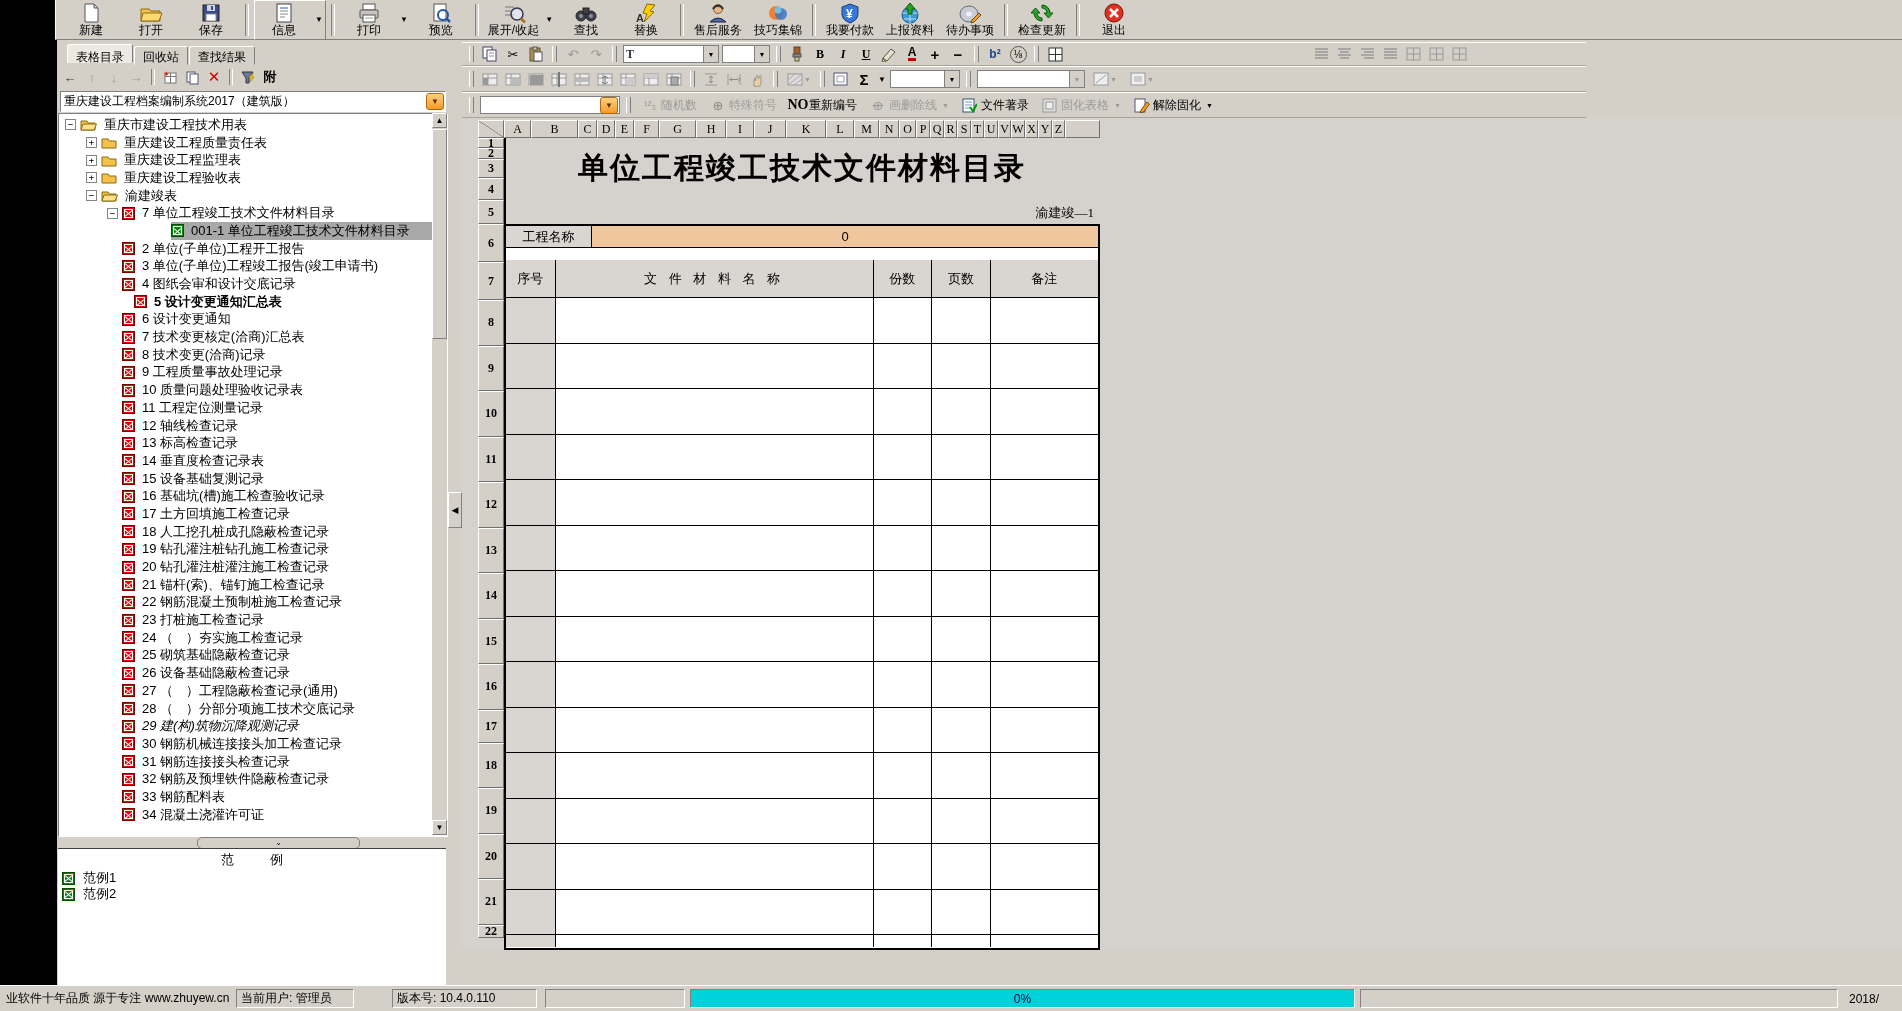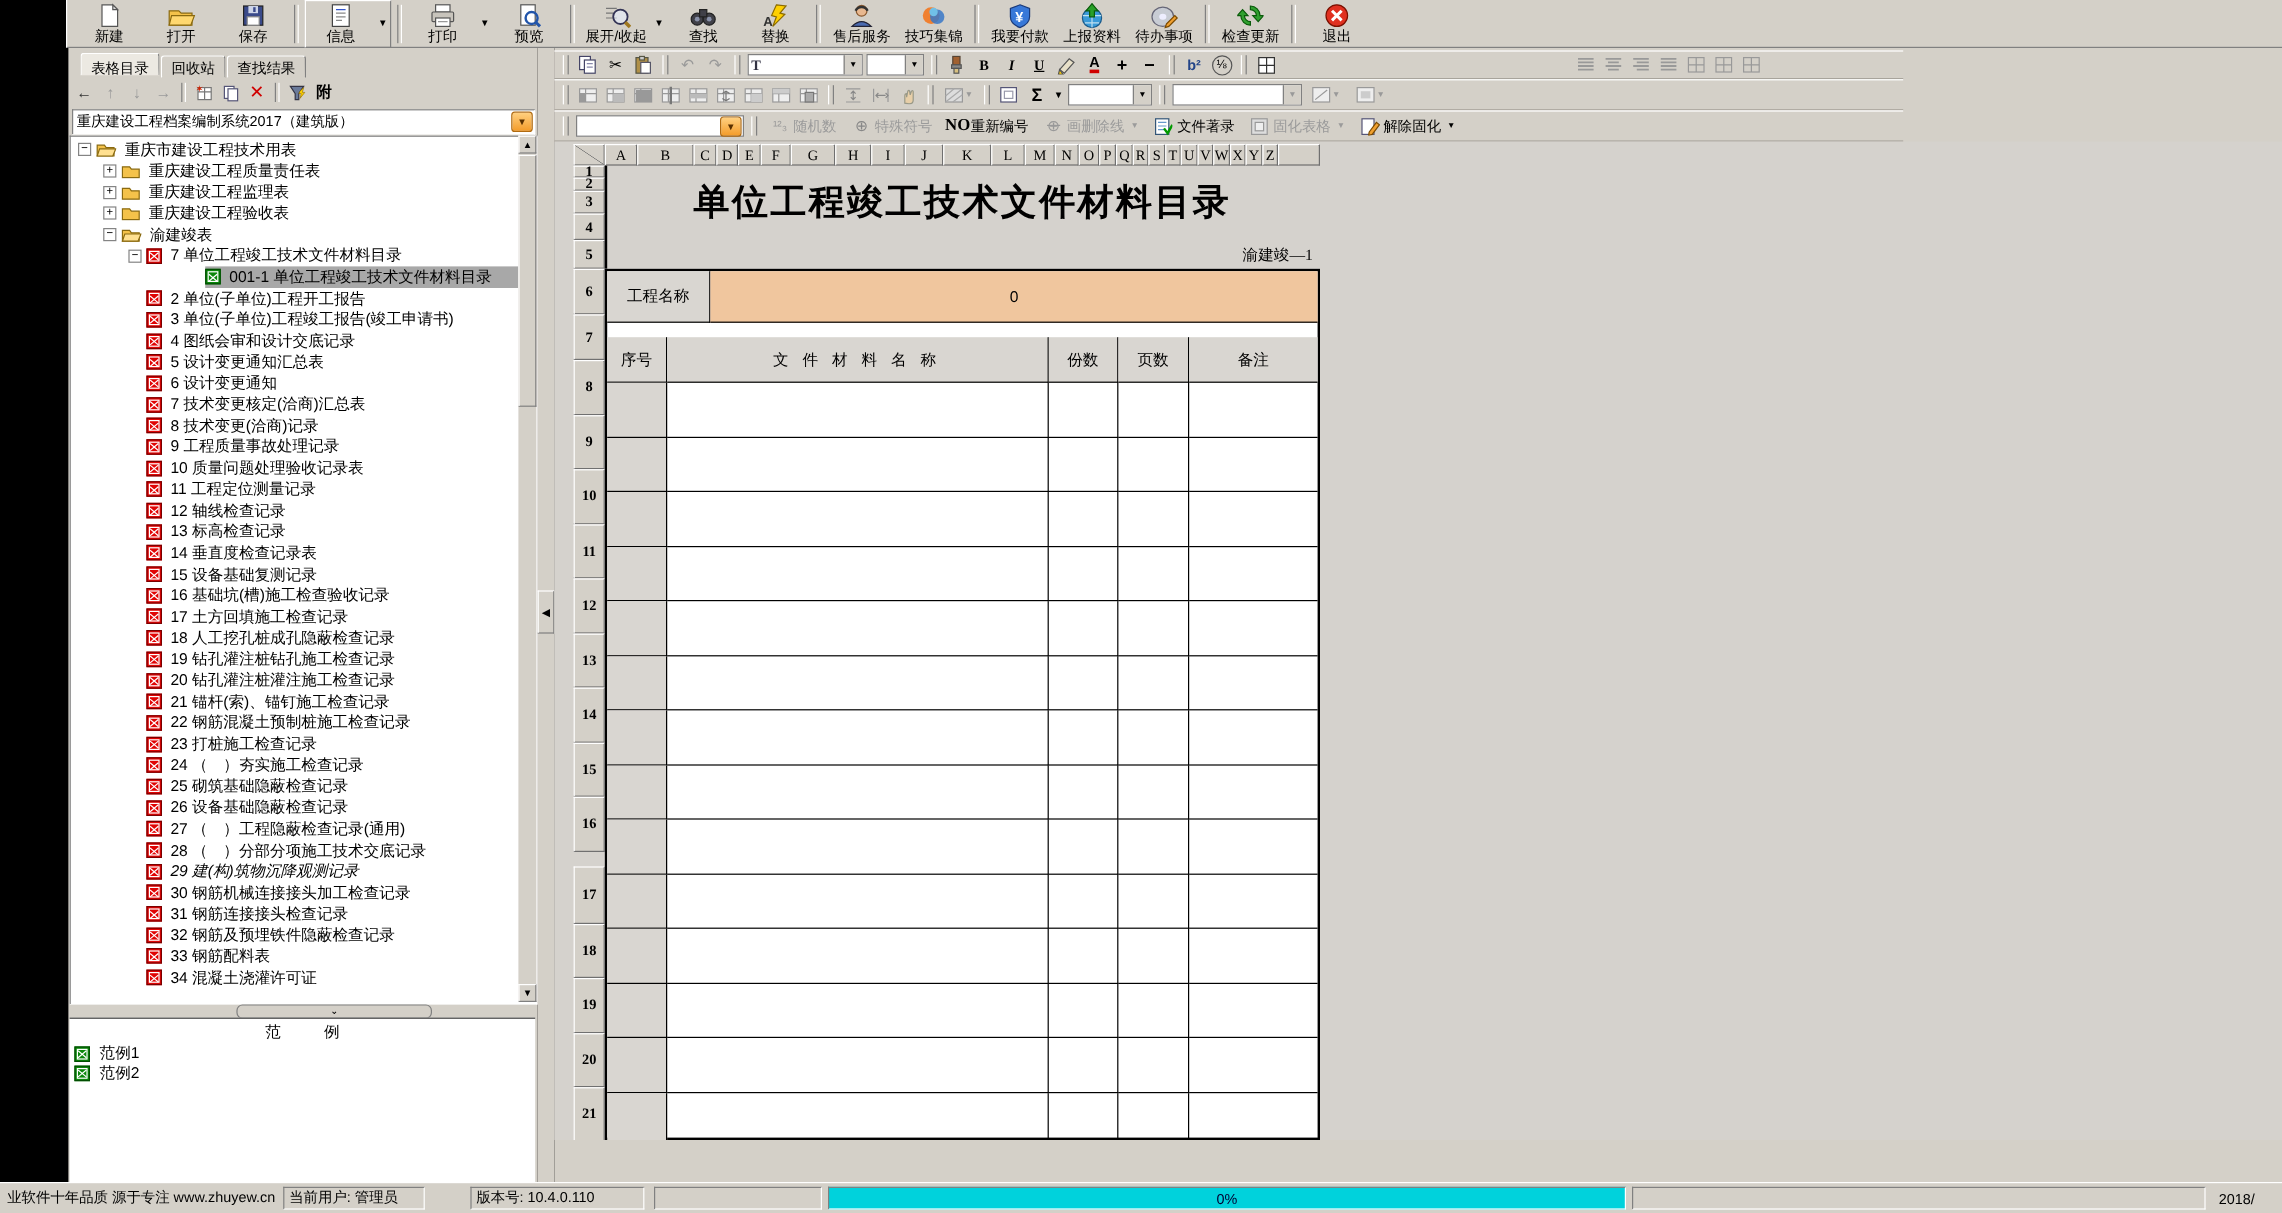--- a/index.html
+++ b/index.html
@@ -449,21 +449,21 @@
       <span class="texp blank"></span>
       <span class="selwrap">
             <span class="ticn">
               <span class="formicon red">
                 <i></i>
               </span>
             </span>
       <span class="tlbl">4 图纸会审和设计交底记录</span>
           </span>
         </div>
-        <div class="trow " style="padding-left:48px;">
+        <div class="trow " style="padding-left:60px;font-weight:bold;">
       <span class="texp blank"></span>
       <span class="selwrap">
             <span class="ticn">
               <span class="formicon red">
                 <i></i>
               </span>
             </span>
       <span class="tlbl">5 设计变更通知汇总表</span>
           </span>
         </div>
@@ -1207,32 +1207,32 @@
         <div class="rgcell" style="height:38px;">7</div>
         <div class="rgcell" style="height:45.5px;">8</div>
         <div class="rgcell" style="height:45.5px;">9</div>
         <div class="rgcell" style="height:45.5px;">10</div>
         <div class="rgcell" style="height:45.5px;">11</div>
         <div class="rgcell" style="height:45.5px;">12</div>
         <div class="rgcell" style="height:45.5px;">13</div>
         <div class="rgcell" style="height:45.5px;">14</div>
         <div class="rgcell" style="height:45.5px;">15</div>
         <div class="rgcell" style="height:45.5px;">16</div>
-        <div class="rgcell" style="height:48px;margin-top:12px;">17</div>
+        <div class="rgcell" style="height:33px;">17</div>
         <div class="rgcell" style="height:45.5px;">18</div>
         <div class="rgcell" style="height:45.5px;">19</div>
         <div class="rgcell" style="height:45.5px;">20</div>
         <div class="rgcell" style="height:45.5px;">21</div>
         <div class="rgcell" style="height:13px;">22</div>
       </div>
     <div id="left-edge-line"></div>
     <div id="sheet-title">单位工程竣工技术文件材料目录</div>
     <div id="form-code">渝建竣—1</div>
     <div id="form-table">
-        <div class="frow" style="height:43px;">
+        <div class="frow" style="height:22px;">
           <div class="fcell hdr" style="width:86px;">工程名称</div>
           <div class="fcell orange last" style="width:506px;">0</div>
         </div>
         <div class="frow" style="height:38px;margin-top:12px;">
           <div class="fcell hdr  " style="width:50px;">序号</div>
           <div class="fcell hdr  namehdr" style="width:320px;">文 件 材 料 名 称</div>
           <div class="fcell hdr  " style="width:59px;">份数</div>
           <div class="fcell hdr  " style="width:59px;">页数</div>
           <div class="fcell hdr last " style="width:108px;">备注</div>
         </div>

